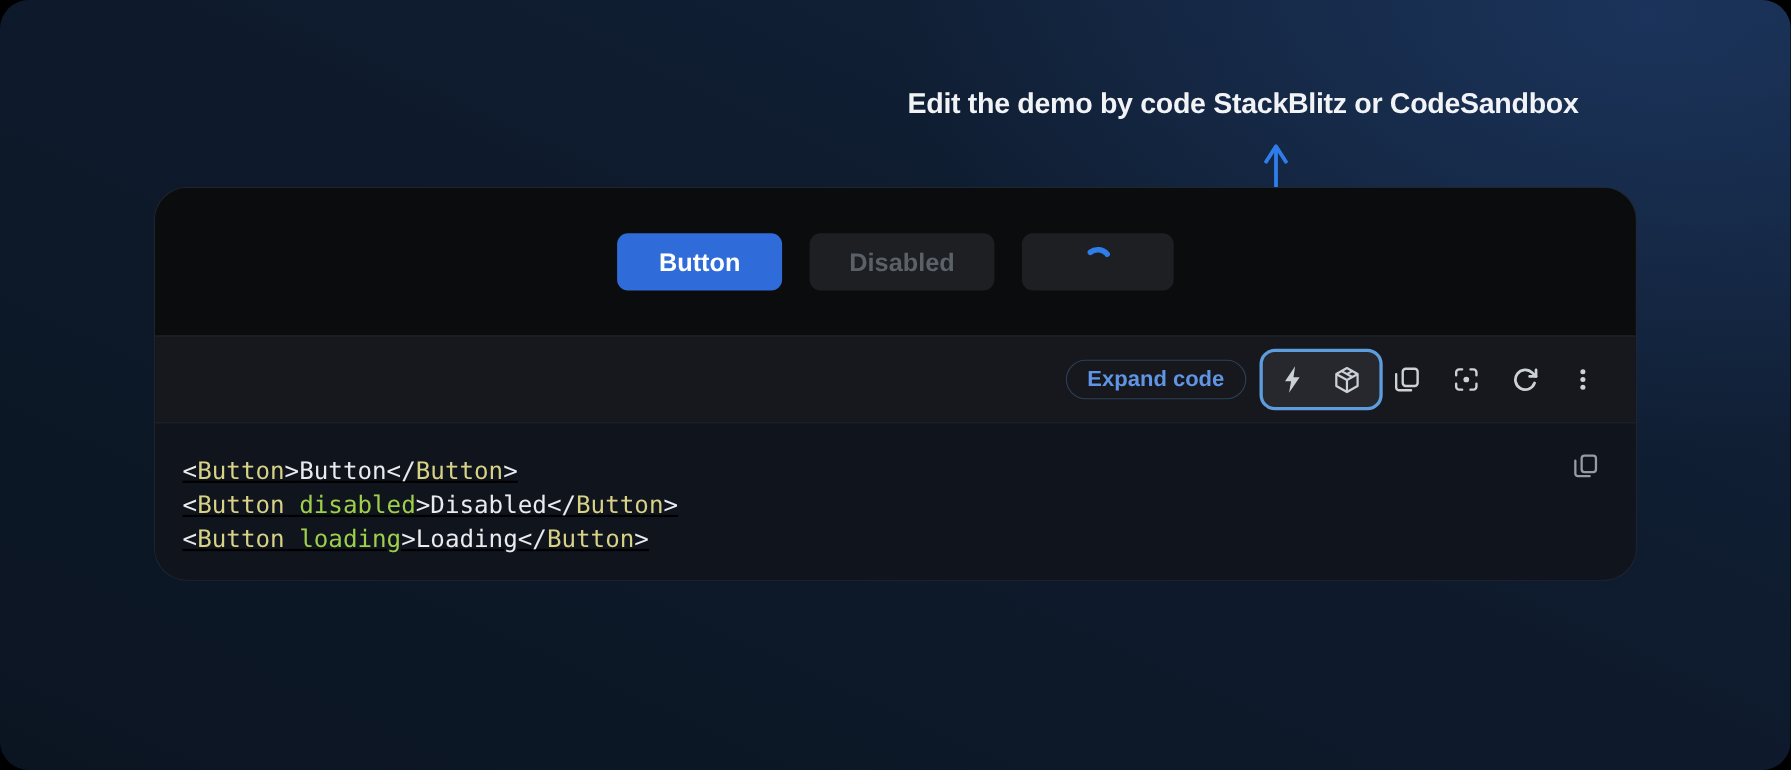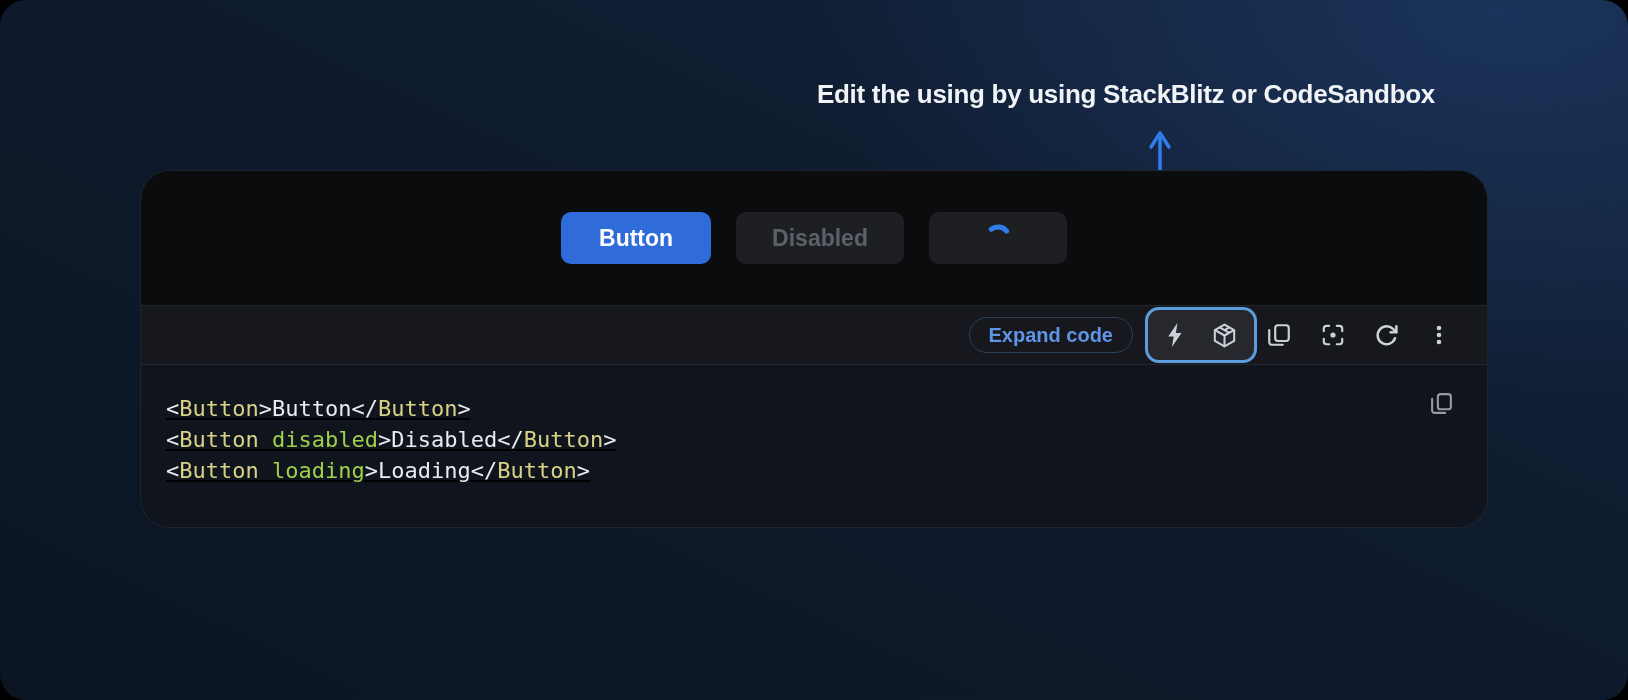--- a/index.html
+++ b/index.html
@@ -27,21 +27,21 @@
 
   
   .demo{flex:none;height:134px;background:#0b0c0e;display:flex;align-items:center;justify-content:center;gap:25px;}
   .btn{height:52px;border:none;border-radius:10px;font-family:inherit;font-size:23px;font-weight:600;
        display:inline-flex;align-items:center;justify-content:center;cursor:pointer;}
   .btn.primary{background:#2f6cd9;color:#ffffff;padding:0 38px;}
   .btn.disabled{background:#1d1f22;color:#5b6169;padding:0 36px;cursor:not-allowed;}
   .btn.loading{background:#1d1f22;width:138px;padding:0;}
 
   
-  .toolbar{flex:none;height:60px;background:#16181d;border-top:1px solid #22262e;border-bottom:1px solid #22262e;
+  .toolbar{flex:none;height:80px;background:#16181d;border-top:1px solid #22262e;border-bottom:1px solid #22262e;
            display:flex;align-items:center;justify-content:flex-end;padding-right:36px;box-sizing:border-box;}
   .expand{height:36px;border-radius:18px;border:1px solid #2c4158;background:transparent;color:#6095e6;
           font-family:inherit;font-size:20px;font-weight:600;padding:0 19px;display:inline-flex;align-items:center;cursor:pointer;}
   .sandbox-group{margin-left:12px;width:112px;height:56px;box-sizing:border-box;border:3px solid #5e9ddd;border-radius:14px;
           background:#26282d;display:flex;align-items:center;justify-content:center;gap:24px;}
   .icon-btn{background:none;border:none;padding:0;margin:0;color:#ccd1d8;display:inline-flex;align-items:center;justify-content:center;cursor:pointer;}
   .tool-icons{display:flex;align-items:center;gap:28px;margin-left:9px;}
 
   
   .code{flex:1;background:#10141d;position:relative;padding:28px 0 0 25px;box-sizing:border-box;}
@@ -50,21 +50,21 @@
   .tok-tag{color:#d8d287;}
   .tok-attr{color:#9ed04b;}
   .tok-plain{color:#e9ebee;}
   .code-copy{position:absolute;top:26px;right:33px;color:#959ca4;background:none;border:none;padding:0;cursor:pointer;}
 </style>
 </head>
 <body>
 
 <div class="stage">
 
-  <div class="headline">Edit the using by using StackBlitz or CodeSandbox</div>
+  <div class="headline">Edit the demo by code StackBlitz or CodeSandbox</div>
 
   <svg class="arrow-svg" width="1628" height="700" viewBox="0 0 1628 700">
     <g stroke="#2f7ceb" stroke-width="3.5" fill="none" stroke-linecap="round" stroke-linejoin="round">
       <path d="M1151 147 L1160 133 L1169 147"></path>
       <path d="M1160 137 L1160 201 C1160 236, 1213 227, 1213 262 L1213 288"></path>
       <circle cx="1213" cy="298" r="8" fill="#0b0c0e"></circle>
     </g>
   </svg>
 
   <div class="panel">

